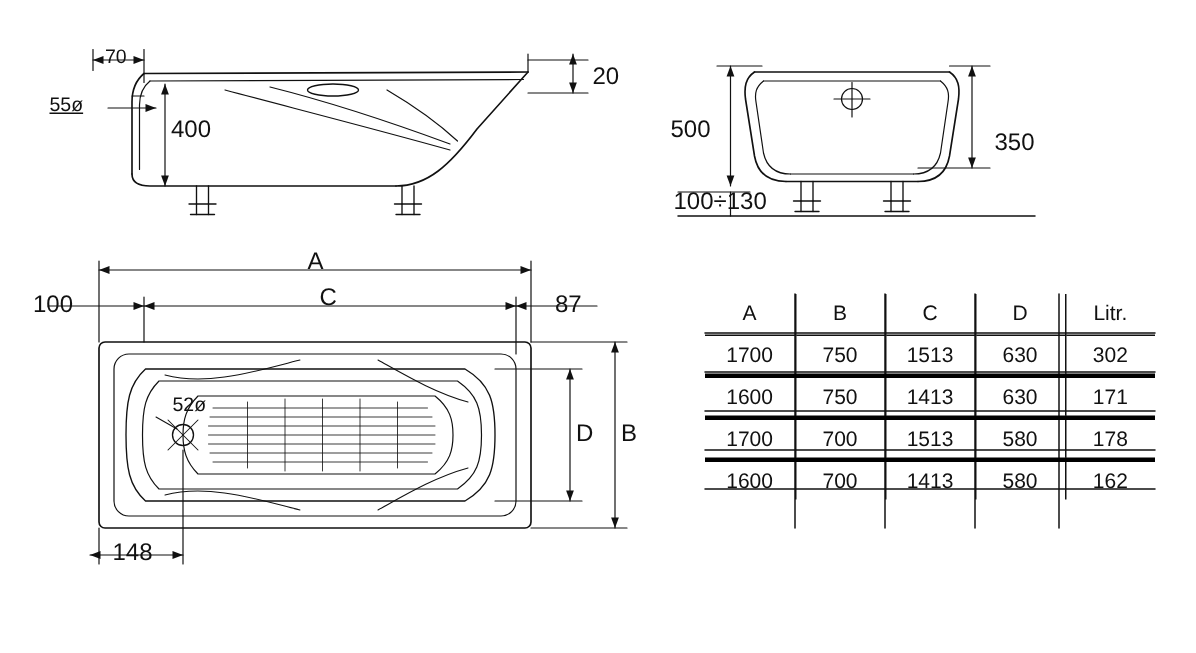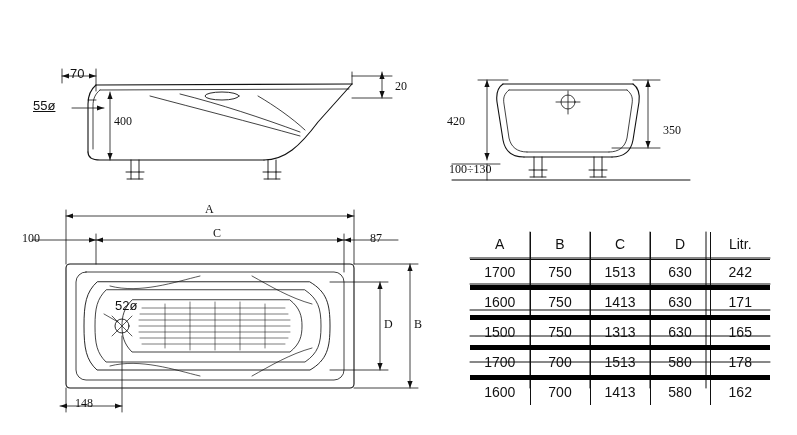--- a/index.html
+++ b/index.html
@@ -3,30 +3,30 @@
 <meta charset="utf-8">
 <style>
   html,body{margin:0;padding:0;}
   body{
     width:797px;height:435px;
     background:#ffffff;
     font-family:"Liberation Sans", sans-serif;
     color:#111;
     overflow:hidden;
   }
-  #stage{position:relative;width:797px;height:317px;margin-top:36px;}
+  #stage{position:relative;width:797px;height:317px;}
   .lbl{
     position:absolute;
     font-size:13px;
     font-family:"Liberation Sans", sans-serif;
     color:#111;
     white-space:nowrap;
     line-height:1;
   }
-  .lbl.big{font-size:12px;font-family:Liberation Serif, serif;}
+  .lbl.big{font-size:16px;}
   svg{position:absolute;left:0;top:0;}
 
   
   #spec-table{
     position:absolute;
     left:470px; top:196px;
     width:300px;
     border-collapse:collapse;
     font-size:14px;
   }
@@ -36,21 +36,21 @@
     font-weight:normal;
     border-right:1px solid #111;
     width:20%;
   }
   #spec-table td:last-child,#spec-table th:last-child{border-right:none;}
   #spec-table thead th{
     border-bottom:1px solid #111;
     padding-bottom:7px;
     font-size:14px;
   }
-  #spec-table tbody tr{border-bottom:5px solid #000000;}
+  #spec-table tbody tr{border-bottom:3px solid #000000;}
   #spec-table tbody tr:last-child{border-bottom:none;}
 </style>
 </head>
 <body>
 
 <div id="stage">
 
   <svg width="797" height="435" viewBox="0 0 797 435">
     <g fill="none" stroke="#111" stroke-width="1.1" stroke-linejoin="round" stroke-linecap="round">
 
@@ -251,21 +251,21 @@
         <path d="M706,196 L706,352"></path>
       </g>
     </g>
   </svg>
 
   <div class="lbl" style="left:70px;top:31px;">70</div>
   <div class="lbl" style="left:33px;top:63px;text-decoration:underline;">55ø</div>
   <div class="lbl big" style="left:114px;top:79px;">400</div>
   <div class="lbl big" style="left:395px;top:44px;">20</div>
 
-  <div class="lbl big" style="left:447px;top:79px;">420</div>
+  <div class="lbl big" style="left:447px;top:79px;">500</div>
   <div class="lbl big" style="left:663px;top:88px;">350</div>
   <div class="lbl big" style="left:449px;top:127px;">100÷130</div>
 
   <div class="lbl big" style="left:205px;top:167px;">A</div>
   <div class="lbl big" style="left:213px;top:191px;">C</div>
   <div class="lbl big" style="left:414px;top:282px;">B</div>
   <div class="lbl big" style="left:384px;top:282px;">D</div>
   <div class="lbl big" style="left:22px;top:196px;">100</div>
   <div class="lbl big" style="left:370px;top:196px;">87</div>
   <div class="lbl" style="left:115px;top:263px;">52ø</div>
@@ -280,37 +280,30 @@
         <th>D</th>
         <th>Litr.</th>
       </tr>
     </thead>
     <tbody>
       <tr>
         <td>1700</td>
         <td>750</td>
         <td>1513</td>
         <td>630</td>
-        <td>242</td>
+        <td>302</td>
       </tr>
       <tr>
         <td>1600</td>
         <td>750</td>
         <td>1413</td>
         <td>630</td>
         <td>171</td>
       </tr>
       <tr>
-        <td>1500</td>
-        <td>750</td>
-        <td>1313</td>
-        <td>630</td>
-        <td>165</td>
-      </tr>
-      <tr>
         <td>1700</td>
         <td>700</td>
         <td>1513</td>
         <td>580</td>
         <td>178</td>
       </tr>
       <tr>
         <td>1600</td>
         <td>700</td>
         <td>1413</td>

